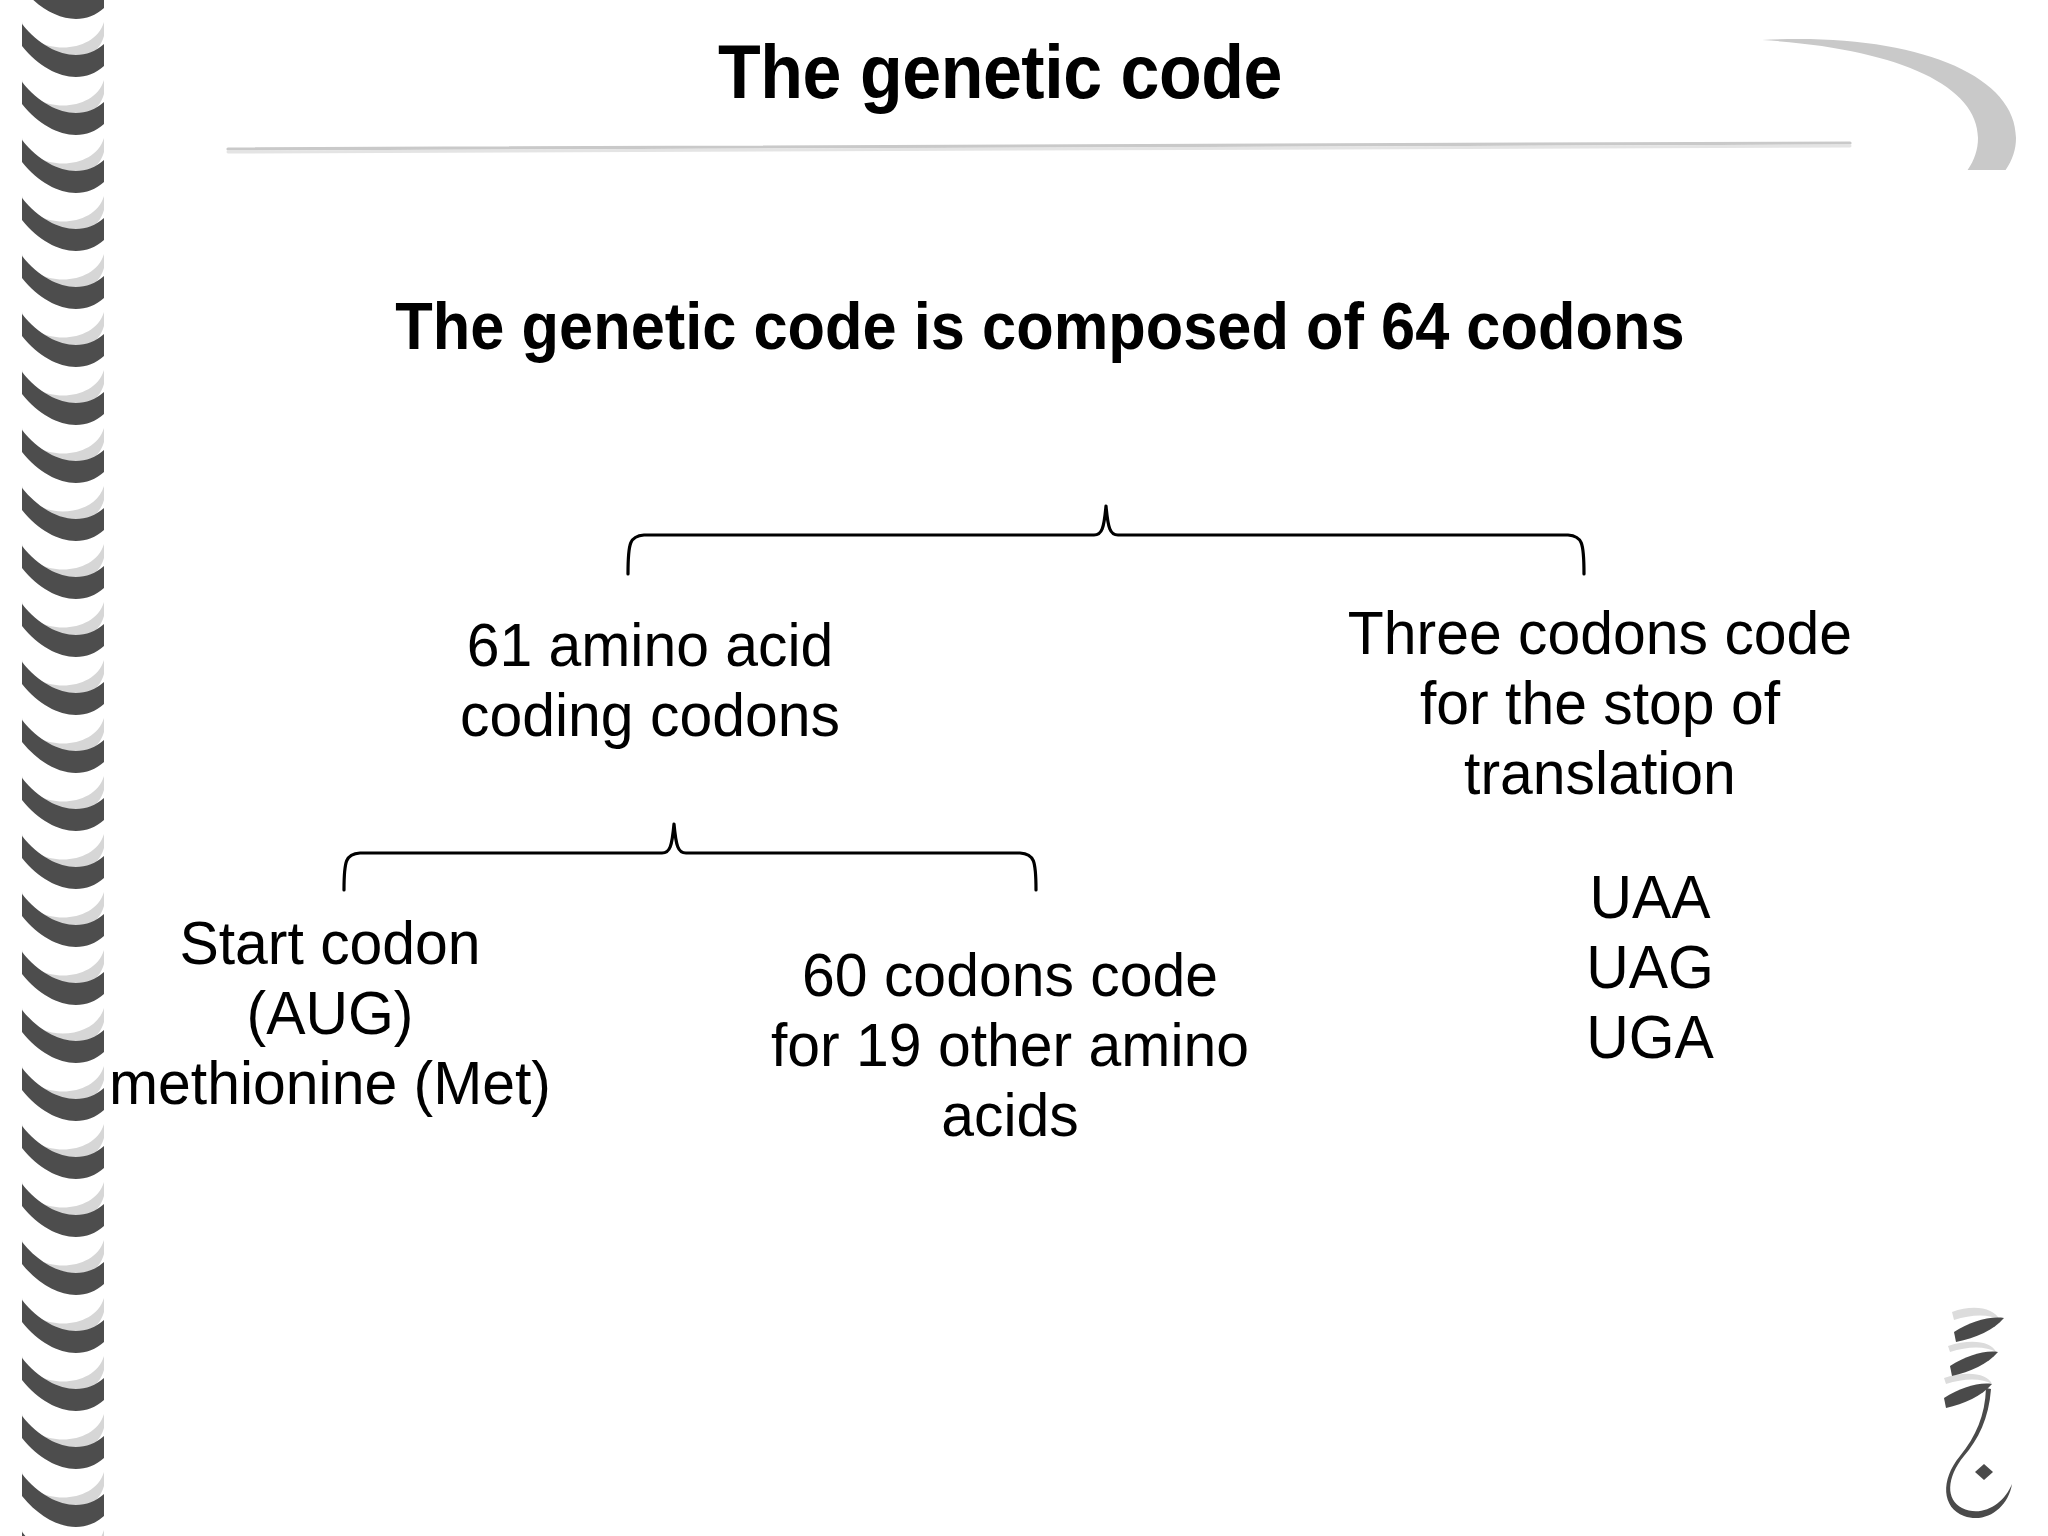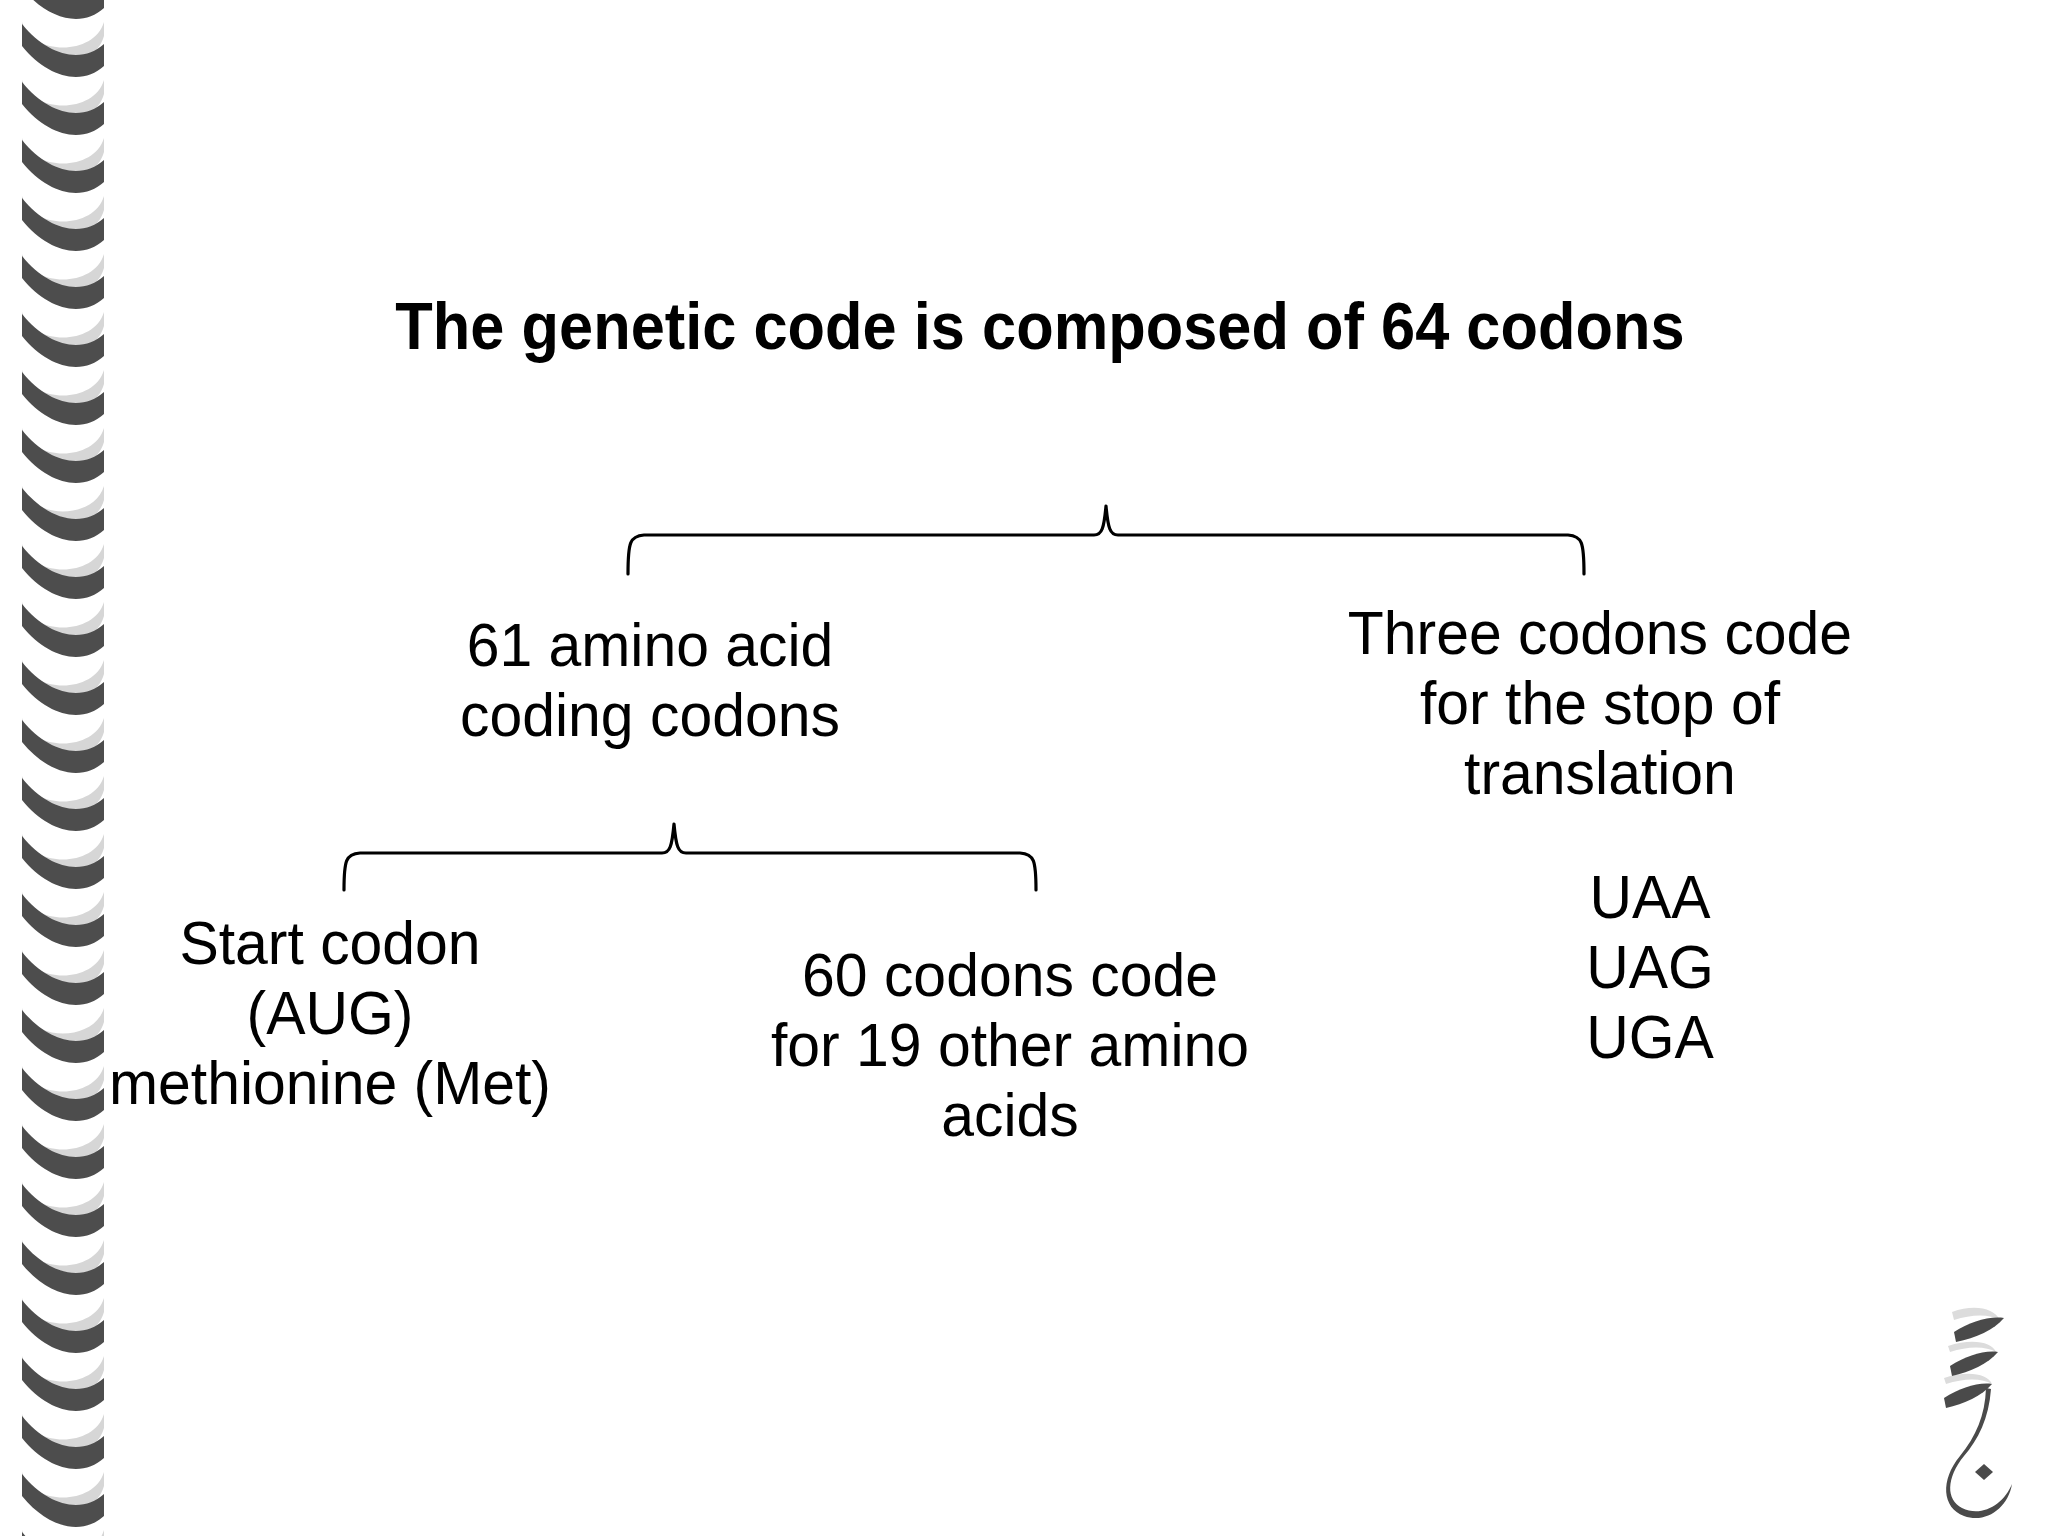--- a/index.html
+++ b/index.html
@@ -315,20 +315,38 @@
        L 104 1606 C 94 1640, 32 1640, 22 1606 Z" fill="#d6d6d6"></path>
             <path d="M 22 1608
        C 48 1640, 82 1648, 104 1628
        L 104 1650
        C 82 1670, 48 1662, 22 1630 Z" fill="#4d4d4d"></path>
           </g>
       </g>
     </svg>
   </div>
 
+  <div id="title-bar">
+    <svg id="title-rule" viewBox="0 0 1880 160" xmlns="http://www.w3.org/2000/svg">
+
+      <path d="M 78 139 L 1700 133" stroke="#c9c9c9" stroke-width="3.2" fill="none" stroke-linecap="round"></path>
+      <path d="M 78 142 L 1700 136" stroke="#e4e4e4" stroke-width="3" fill="none" stroke-linecap="round"></path>
+
+      <path d="M 1560 133
+               C 1720 120, 1828 126, 1852 178
+               C 1872 226, 1790 272, 1660 272" stroke="#c9c9c9" stroke-width="0" fill="none"></path>
+      <path d="M 1612 30
+               C 1758 22, 1866 62, 1866 128
+               C 1866 190, 1760 232, 1596 237
+               C 1742 224, 1828 184, 1828 128
+               C 1828 74, 1744 38, 1612 30 Z" fill="#c9c9c9"></path>
+      <path d="M 1596 237 C 1480 240, 1300 238, 1160 234 L 1160 231 C 1300 234, 1480 235, 1596 233 Z" fill="#d6d6d6"></path>
+    </svg>
+    <div id="page-title">The genetic code</div>
+  </div>
 
   <div id="subtitle">The genetic code is composed of 64 codons</div>
 
   <svg id="bracket-top" class="bracket-svg" width="1000" height="80" viewBox="0 0 1000 80" xmlns="http://www.w3.org/2000/svg">
     <path d="M 18 76
              C 18 44, 20 38, 34 37
              L 484 37
              C 492 37, 494 30, 496 8
              C 498 30, 500 37, 508 37
              L 958 37

